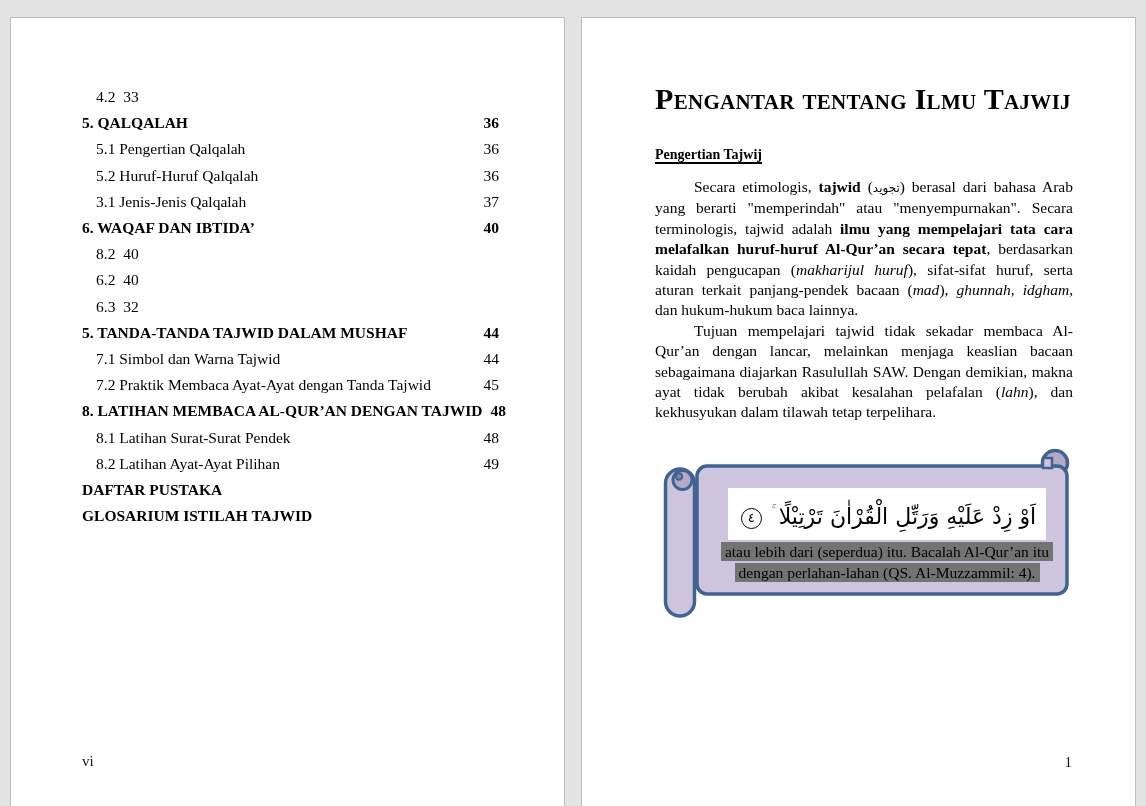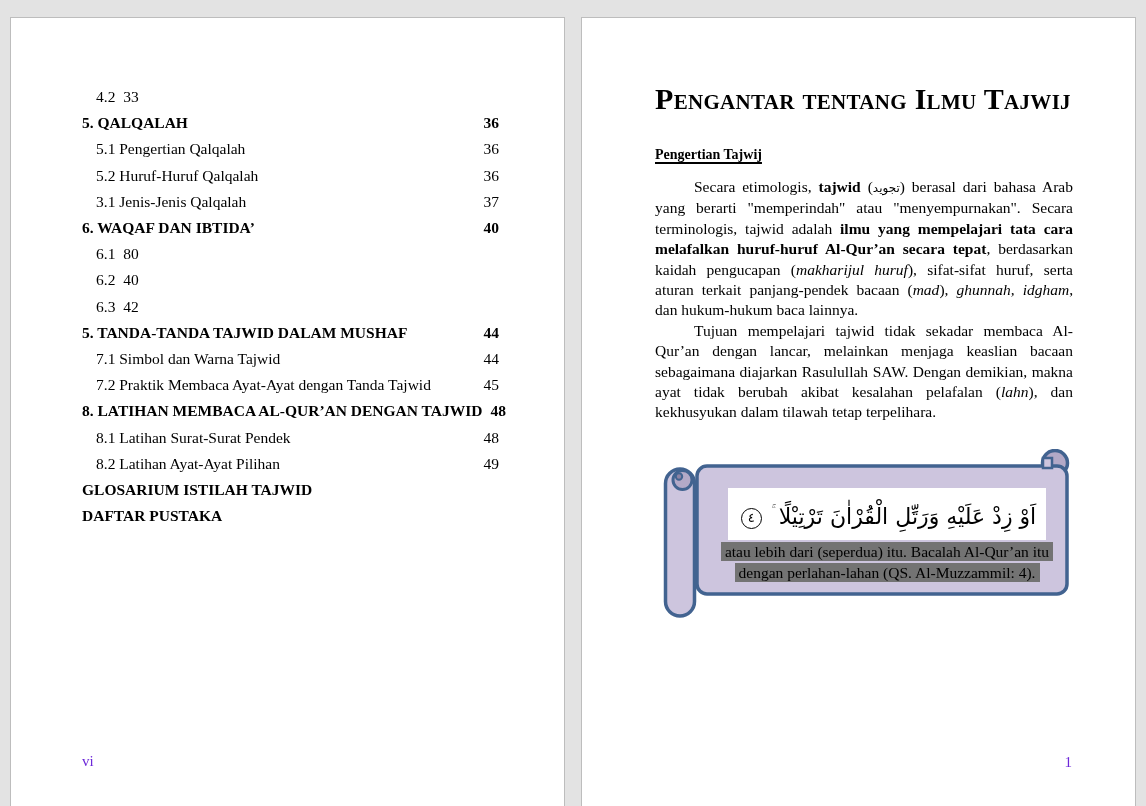--- a/index.html
+++ b/index.html
@@ -21,21 +21,21 @@
   #pageR { left: 581px; }
 
   
   .toc { position: absolute; left: 71px; top: 66px; width: 417px; font-size: 15.5px; }
   .toc-row { display: flex; line-height: 26.2px; }
   .toc-row.bold { font-weight: bold; }
   .toc-row.sub { padding-left: 14px; }
   .toc-label { white-space: pre; }
   .toc-page { margin-left: auto; padding-left: 8px; }
 
-  .pgnum { position: absolute; color: #6d28d9; font-size: 15px; }
+  .pgnum { position: absolute; color: #0f172a; font-size: 15px; }
   #footL { left: 71px; top: 735px; }
   #footR { right: 63px; top: 736px; }
 
   
   .text-col { position: absolute; left: 73px; top: 64px; width: 418px; }
   h1.chapter {
     font-family: "Liberation Serif", serif;
     font-size: 30px; font-weight: bold;
     font-variant: small-caps; letter-spacing: 0.3px;
     margin: 0 0 31px 0;
@@ -90,29 +90,29 @@
       </div>
       <div class="toc-row sub">
         <span class="toc-label">3.1 Jenis-Jenis Qalqalah</span>
         <span class="toc-page">37</span>
       </div>
       <div class="toc-row bold">
         <span class="toc-label">6. WAQAF DAN IBTIDA’</span>
         <span class="toc-page">40</span>
       </div>
       <div class="toc-row sub">
-        <span class="toc-label">6.1  80</span>
+        <span class="toc-label">8.2  40</span>
         <span class="toc-page"></span>
       </div>
       <div class="toc-row sub">
         <span class="toc-label">6.2  40</span>
         <span class="toc-page"></span>
       </div>
       <div class="toc-row sub">
-        <span class="toc-label">6.3  42</span>
+        <span class="toc-label">6.3  32</span>
         <span class="toc-page"></span>
       </div>
       <div class="toc-row bold">
         <span class="toc-label">5. TANDA-TANDA TAJWID DALAM MUSHAF</span>
         <span class="toc-page">44</span>
       </div>
       <div class="toc-row sub">
         <span class="toc-label">7.1 Simbol dan Warna Tajwid</span>
         <span class="toc-page">44</span>
       </div>
@@ -126,25 +126,25 @@
       </div>
       <div class="toc-row sub">
         <span class="toc-label">8.1 Latihan Surat-Surat Pendek</span>
         <span class="toc-page">48</span>
       </div>
       <div class="toc-row sub">
         <span class="toc-label">8.2 Latihan Ayat-Ayat Pilihan</span>
         <span class="toc-page">49</span>
       </div>
       <div class="toc-row bold">
-        <span class="toc-label">GLOSARIUM ISTILAH TAJWID</span>
+        <span class="toc-label">DAFTAR PUSTAKA</span>
         <span class="toc-page"></span>
       </div>
       <div class="toc-row bold">
-        <span class="toc-label">DAFTAR PUSTAKA</span>
+        <span class="toc-label">GLOSARIUM ISTILAH TAJWID</span>
         <span class="toc-page"></span>
       </div>
     </div>
   <div class="pgnum" id="footL">vi</div>
 </div>
 
 <div class="page" id="pageR">
   <div class="text-col">
     <h1 class="chapter">Pengantar tentang Ilmu Tajwij</h1>
     <h2 class="sect"><span>Pengertian Tajwij</span></h2>

